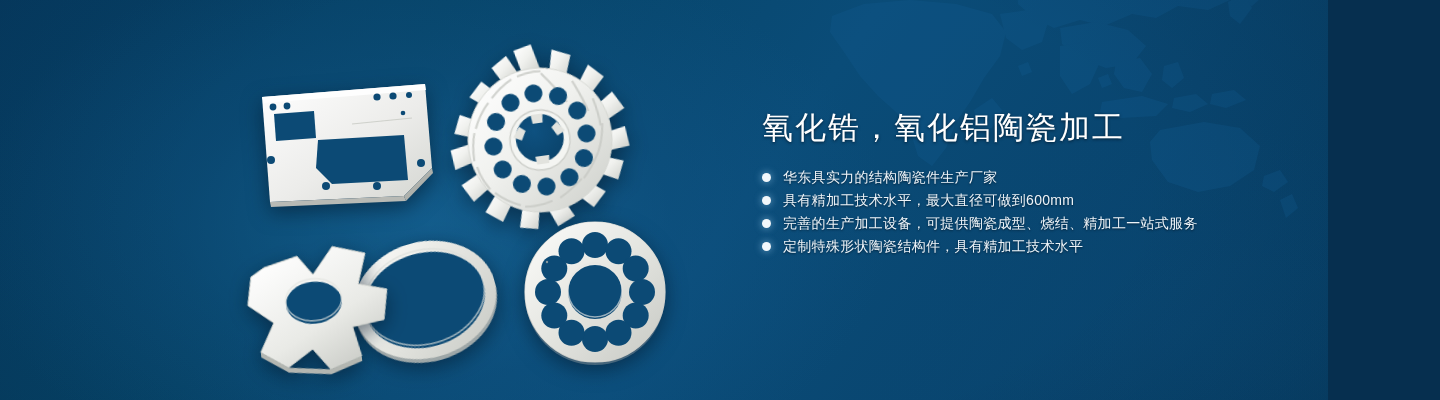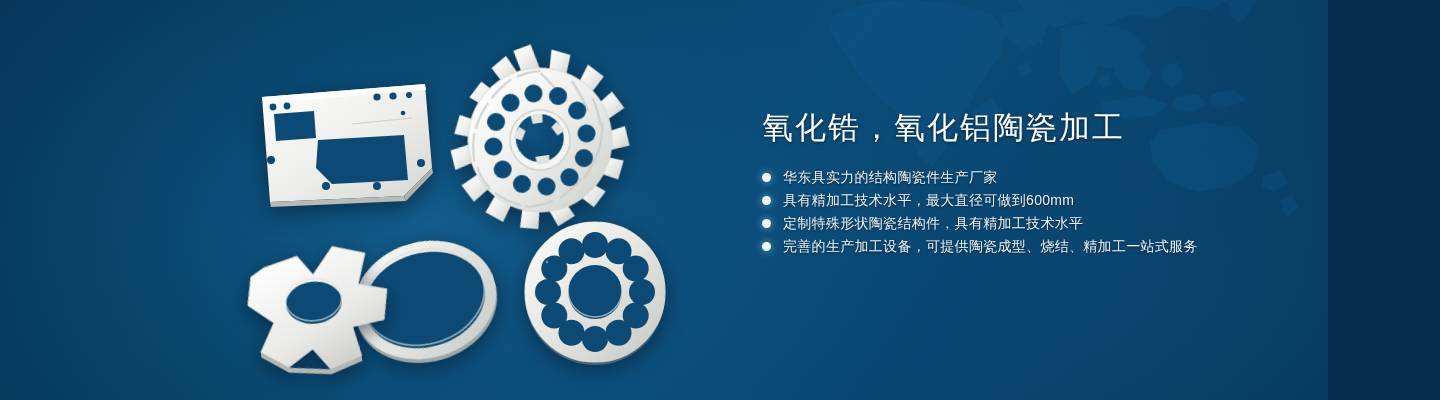--- a/index.html
+++ b/index.html
@@ -312,22 +312,22 @@
       <li class="bullet">
         <span class="dot"></span>
         <span>华东具实力的结构陶瓷件生产厂家</span>
       </li>
       <li class="bullet">
         <span class="dot"></span>
         <span>具有精加工技术水平，最大直径可做到600mm</span>
       </li>
       <li class="bullet">
         <span class="dot"></span>
-        <span>定制特殊形状陶瓷结构件，具有精加工技术水平</span>
+        <span>完善的生产加工设备，可提供陶瓷成型、烧结、精加工一站式服务</span>
       </li>
       <li class="bullet">
         <span class="dot"></span>
-        <span>完善的生产加工设备，可提供陶瓷成型、烧结、精加工一站式服务</span>
+        <span>定制特殊形状陶瓷结构件，具有精加工技术水平</span>
       </li>
     </ul>
   </div>
 
 </div>
 
 </body></html>

